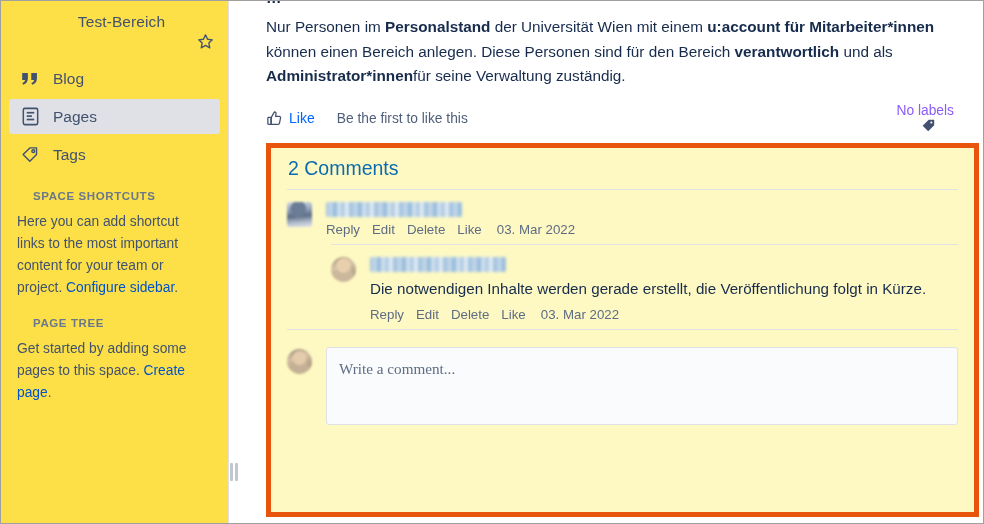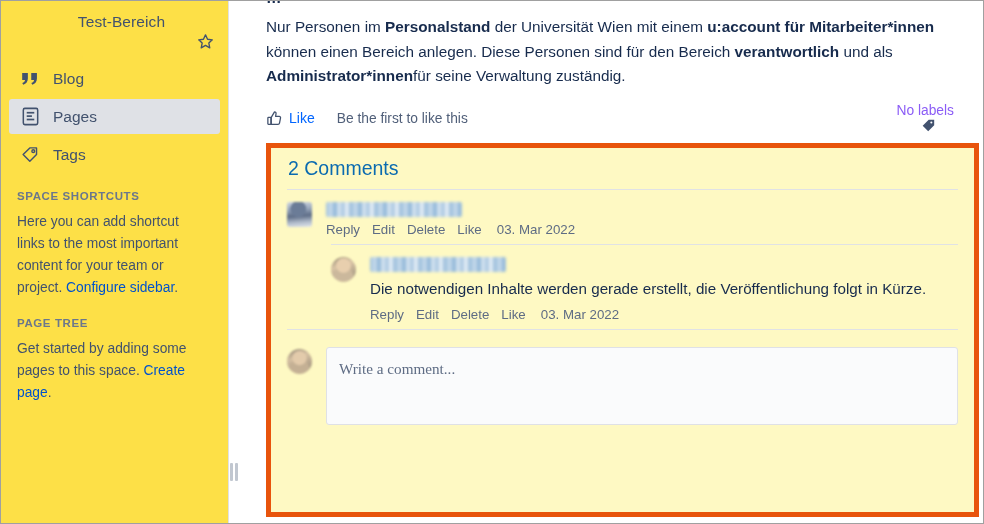--- a/index.html
+++ b/index.html
@@ -68,21 +68,21 @@
   .nav-label {
     font-size: 15.5px;
     color: #42526e;
   }
 
   .section-heading {
     font-size: 11.5px;
     font-weight: bold;
     letter-spacing: 0.6px;
     color: #6b778c;
-    padding: 0 16px;
+    padding: 0 32px;
     margin-top: 18px;
     margin-bottom: 9px;
     text-transform: uppercase;
   }
   .section-body {
     font-size: 13.8px;
     line-height: 22px;
     color: #42526e;
     padding: 0 22px 0 16px;
   }

